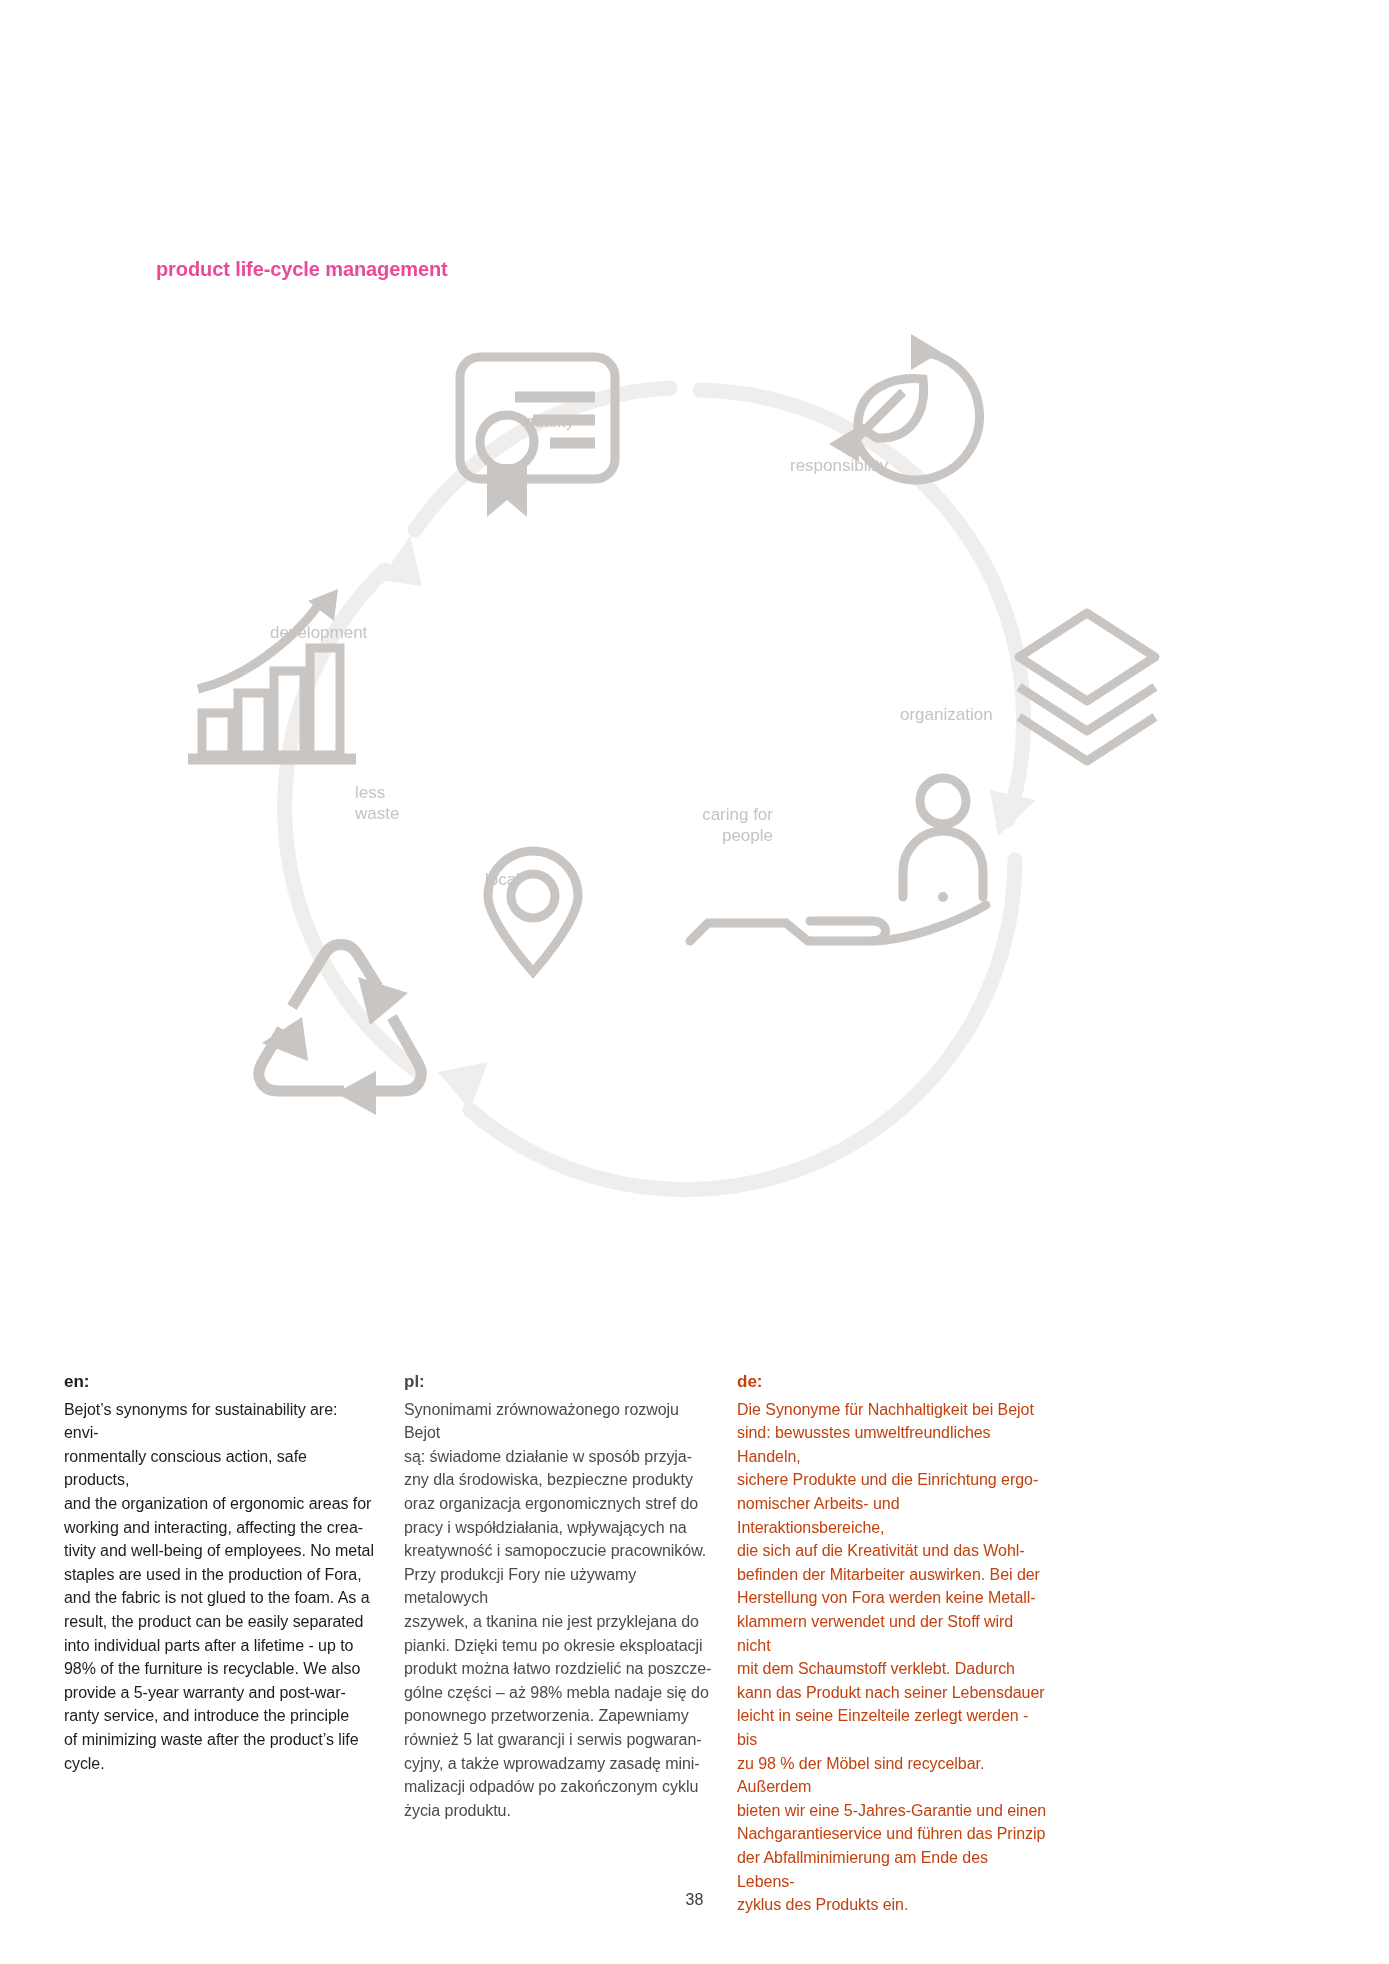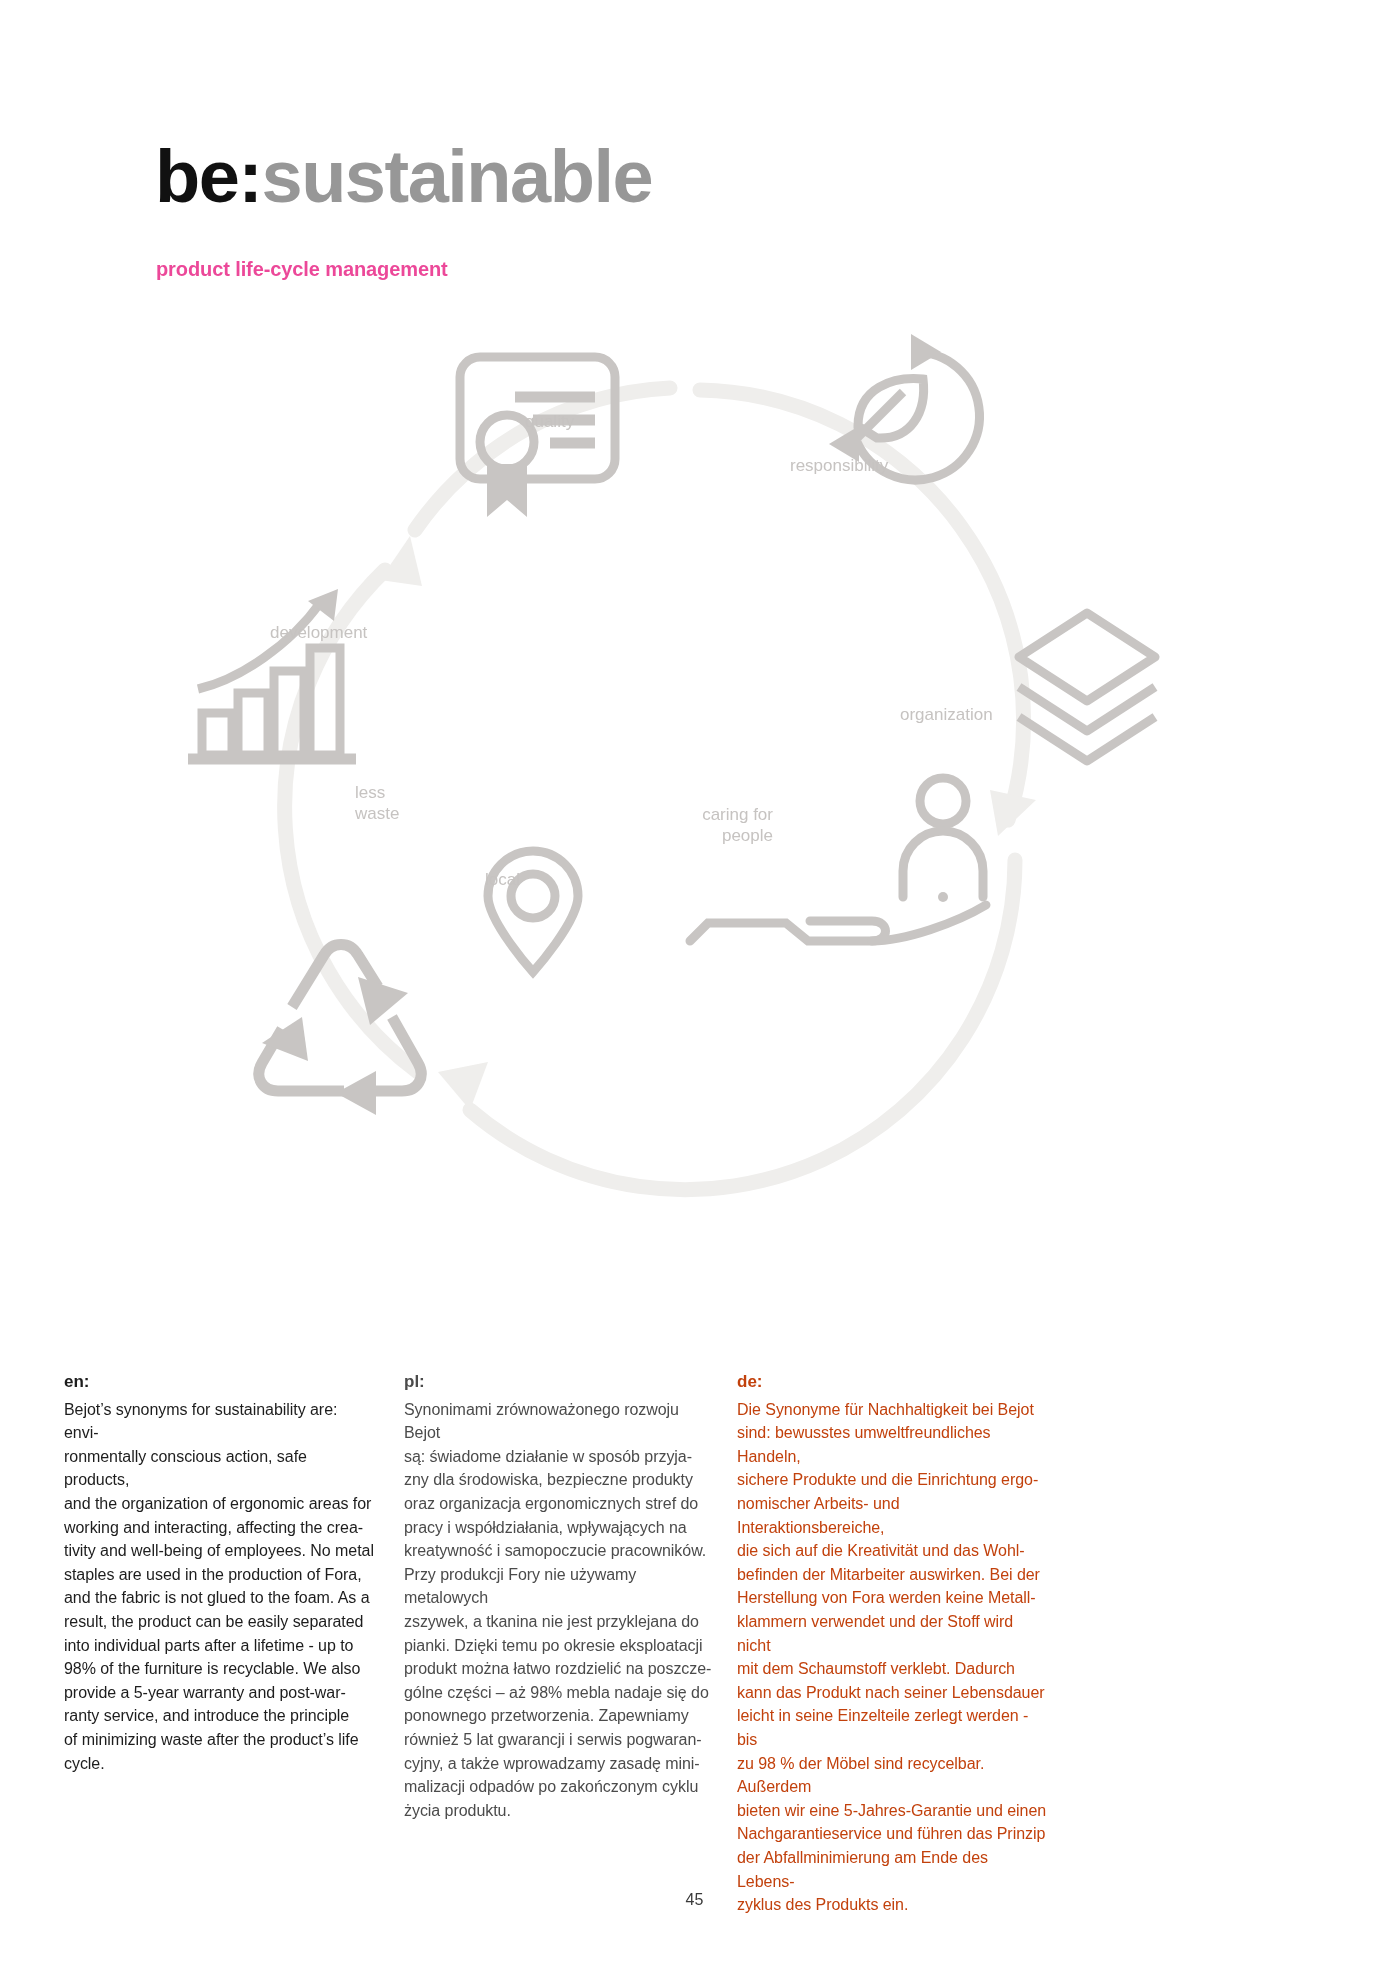--- a/index.html
+++ b/index.html
@@ -64,23 +64,20 @@
   .pagenum{
     position:absolute;left:0;top:1891px;width:1389px;text-align:center;
     font-size:16px;color:#3a3a3a;
   }
 </style>
 </head>
 <body>
 
 <div class="page">
 
-  <div class="logo">
-    <span class="be">be:</span><span class="rest">sustainable</span>
-  </div>
   <div class="subtitle">product life-cycle management</div>
 
   <div class="diagram">
 
     <svg width="1060" height="880" viewBox="0 0 1060 880">
 
       <g fill="none" stroke="#efeeec" stroke-width="15" stroke-linecap="round">
         <path d="M 530 70 A 330 330 0 0 1 838 500"></path>
         <path d="M 852 560 A 330 330 0 0 1 420 884" stroke-width="0"></path>
         <path d="M 845 540 A 330 330 0 0 1 300 790"></path>
@@ -212,14 +209,14 @@
 kann das Produkt nach seiner Lebensdauer
 leicht in seine Einzelteile zerlegt werden - bis
 zu 98 % der Möbel sind recycelbar. Außerdem
 bieten wir eine 5-Jahres-Garantie und einen
 Nachgarantieservice und führen das Prinzip
 der Abfallminimierung am Ende des Lebens-
 zyklus des Produkts ein.</p>
     </div>
   </div>
 
-  <div class="pagenum">45</div>
+  <div class="pagenum">38</div>
 </div>
 
 </body></html>

